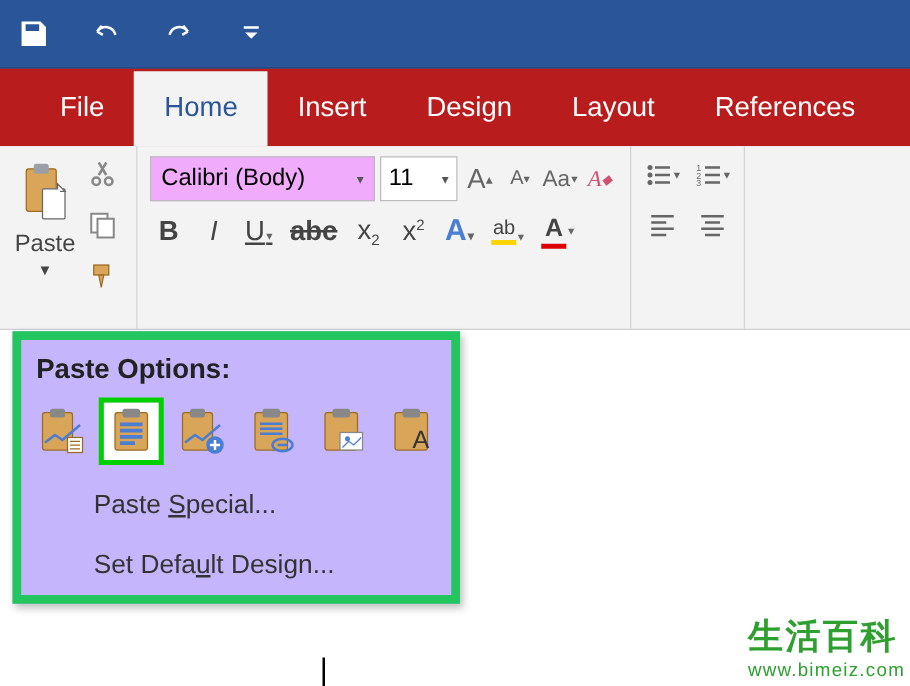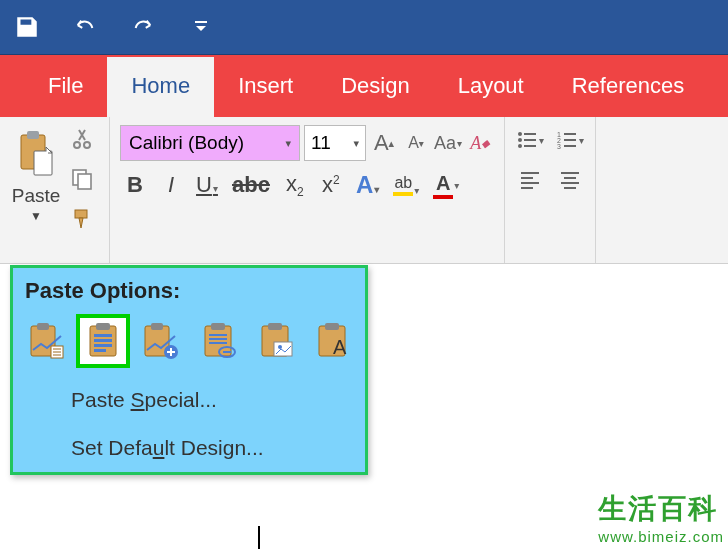--- a/index.html
+++ b/index.html
@@ -4,21 +4,21 @@
 <style>
 * { margin: 0; padding: 0; box-sizing: border-box; font-family: "Segoe UI", Arial, sans-serif; }
 body { width: 728px; height: 549px; overflow: hidden; background: #fff; position: relative; }
 
 
 .titlebar { background: #2a5699; height: 55px; display: flex; align-items: center; padding: 0 10px; gap: 24px; border-bottom: 1px solid #1e3f72; }
 .titlebar .qat-btn { width: 34px; height: 34px; display: flex; align-items: center; justify-content: center; cursor: pointer; }
 .titlebar svg { fill: #fff; }
 
 
-.tabrow { background: #ef4444; height: 62px; display: flex; align-items: flex-end; padding-left: 24px; }
+.tabrow { background: #b91c1c; height: 62px; display: flex; align-items: flex-end; padding-left: 24px; }
 .tab { color: #fff; font-size: 22px; padding: 16px 24px 18px 24px; cursor: pointer; }
 .tab.active { background: #f3f3f3; color: #2a5699; }
 
 
 .ribbon { background: #f3f3f3; border-bottom: 1px solid #d0d0d0; height: 147px; display: flex; position: relative; }
 .group { border-right: 1px solid #d4d4d4; padding: 6px 8px; display: flex; }
 .group.clipboard { width: 110px; }
 .paste-btn { width: 56px; display: flex; flex-direction: column; align-items: center; justify-content: flex-start; padding-top: 6px; cursor: pointer; }
 .paste-btn .lbl { font-size: 19px; color: #444; margin-top: 6px; }
 .paste-btn .drop { font-size: 12px; color: #444; margin-top: 2px; }
@@ -41,21 +41,21 @@
 .hl .sw { width: 20px; height: 4px; background: #ffd400; }
 .fontcolor { display: inline-flex; flex-direction: column; align-items: center; cursor: pointer; }
 .fontcolor .sw { width: 20px; height: 4px; background: #d00; }
 
 .group.para { display: flex; flex-direction: column; gap: 10px; padding: 8px 10px; }
 .para .row { display: flex; gap: 10px; }
 .para .icbtn { width: 30px; height: 30px; display: flex; align-items: center; justify-content: center; cursor: pointer; color: #666; }
 .dd { font-size: 10px; color: #666; margin-left: 1px; }
 
 
-.paste-menu { position: absolute; left: 10px; top: 265px; width: 358px; background: #7dd3fc; border: 3px solid #22c55e; box-shadow: 2px 3px 6px rgba(0,0,0,0.25); z-index: 10; }
+.paste-menu { position: absolute; left: 10px; top: 265px; width: 358px; background: #c4b5fd; border: 7px solid #22c55e; box-shadow: 2px 3px 6px rgba(0,0,0,0.25); z-index: 10; }
 .paste-menu .hdr { font-weight: bold; font-size: 22px; padding: 10px 12px 8px 12px; color: #222; }
 .paste-menu .opts { display: flex; gap: 12px; padding: 6px 10px 12px 10px; align-items: center; }
 .paste-menu .opt { width: 46px; height: 46px; display: flex; align-items: center; justify-content: center; cursor: pointer; border:1px solid transparent; }
 .paste-menu .opt.hl { outline: 4px solid #00d000; background: #fff; }
 .paste-menu .mi { padding: 12px 12px 12px 58px; font-size: 21px; color: #333; cursor: pointer; }
 .paste-menu .mi .ul { text-decoration: underline; }
 
 
 .docarea { position: absolute; left: 0; right: 0; top: 264px; bottom: 0; background: #fff; }
 .cursor { position: absolute; left: 258px; top: 262px; width: 2px; height: 26px; background: #000; }

